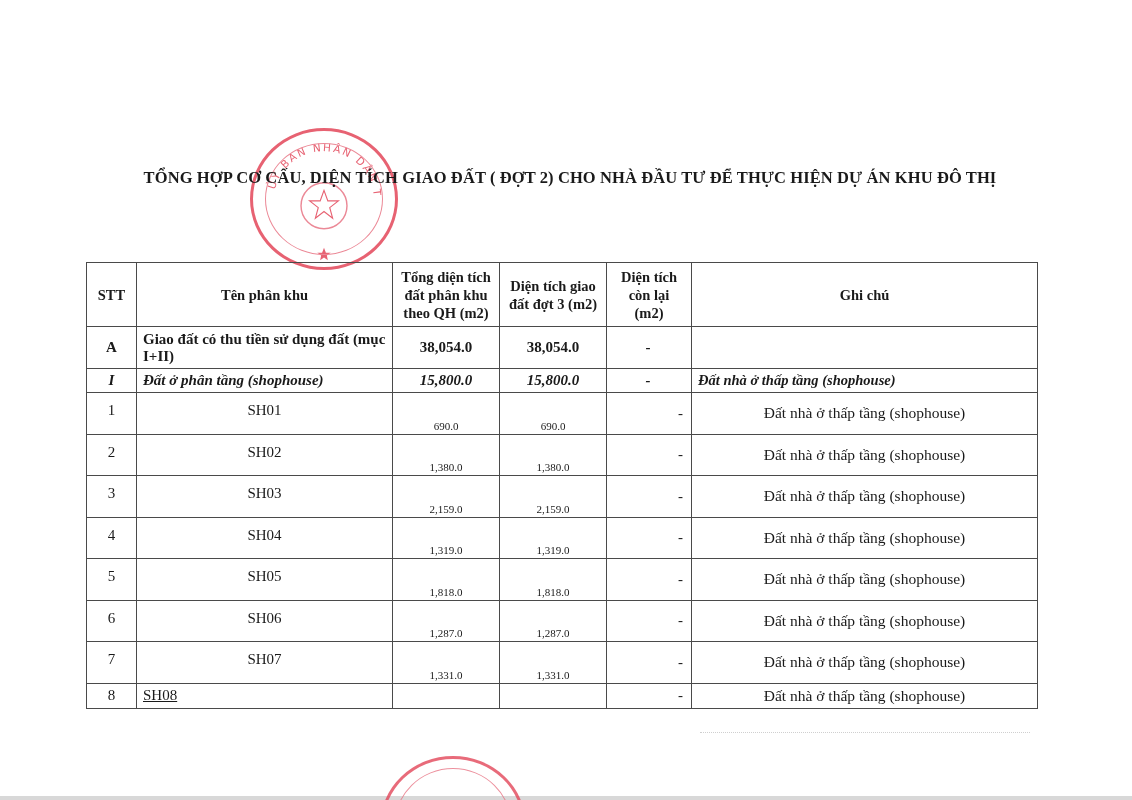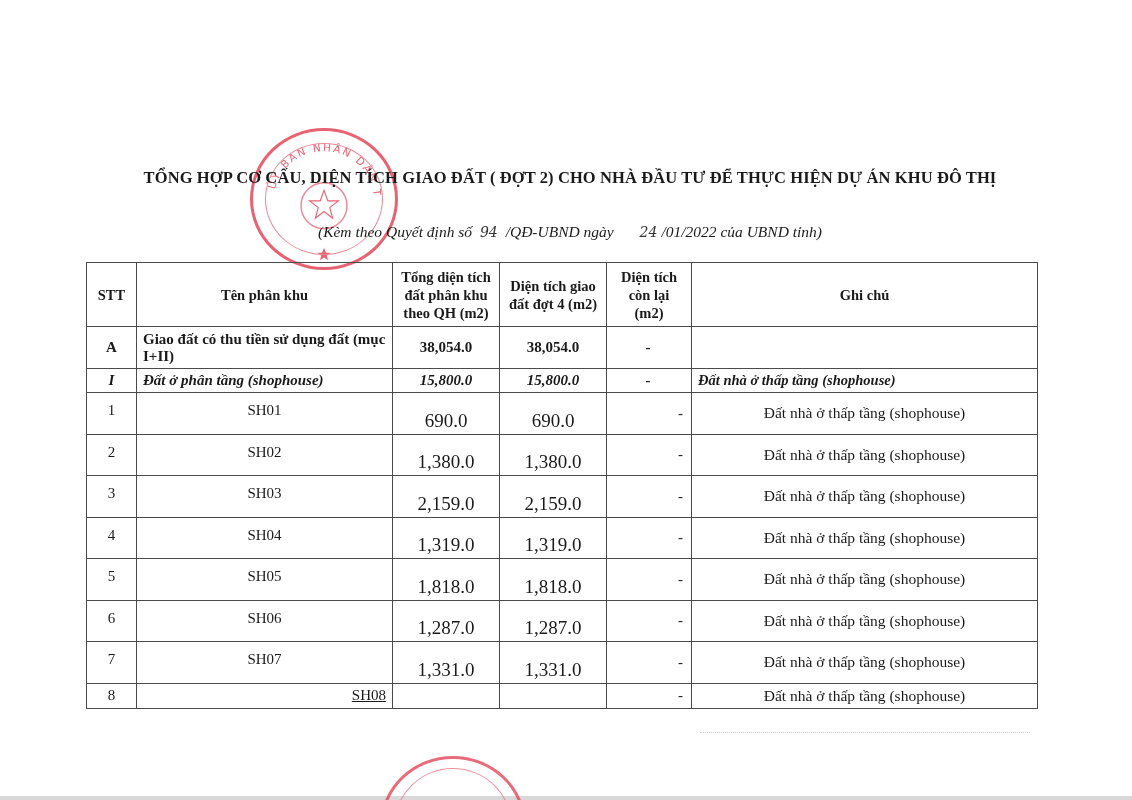--- a/index.html
+++ b/index.html
@@ -60,24 +60,24 @@
   tr.rowA { height: 42px; }
   tr.rowA td { font-weight: bold; }
   tr.rowI { height: 24px; }
   tr.rowI td { font-weight: bold; font-style: italic; }
   tr.item { height: 41.5px; }
   tr.last { height: 25px; }
   .num { text-align: center; }
   .ctr { text-align: center; }
   tr.item td.name { text-align: center; vertical-align: top; padding-top: 9px; margin-top: 12px; }
   tr.item td.stt { vertical-align: top; padding-top: 9px; }
-  tr.item td.val { text-align: center; vertical-align: bottom; padding-bottom: 2px; font-size: 19px; }
+  tr.item td.val { text-align: center; vertical-align: bottom; padding-bottom: 2px; font-size: 11px; }
   tr.item td.rem { text-align: right; padding-right: 8px; }
   tr.item td.note { text-align: center; font-size: 15.5px; }
-  tr.last td.name { text-align: right; text-decoration: underline; }
+  tr.last td.name { text-align: left; text-decoration: underline; }
   tr.last td.note { text-align: center; font-size: 15.5px; }
   tr.last td.rem { text-align: right; padding-right: 8px; }
   .noise { position: absolute; left: 700px; top: 732px; width: 330px; height: 1px; border-top: 1px dotted #cfcfcf; }
   .bottom-edge { position: absolute; left: 0; top: 796px; width: 1132px; height: 4px; background: #d8d8d8; }
 </style>
 </head>
 <body>
 
 <div class="page">
 
@@ -92,42 +92,36 @@
       <circle cx="74" cy="78" r="24" fill="none" stroke="#e87585" stroke-width="1.5"></circle>
       <polygon points="74,62 78,73 89,73 80,80 83,91 74,84 65,91 68,80 59,73 70,73" fill="none" stroke="#e3475a" stroke-width="1.2"></polygon>
       <polygon points="74,122 76,127 81,127 77,130 78,135 74,132 70,135 71,130 67,127 72,127" fill="#e3475a"></polygon>
     </svg>
   </div>
 
   <div class="title">
     <div>TỔNG HỢP CƠ CẤU, DIỆN TÍCH GIAO ĐẤT ( ĐỢT 2) CHO NHÀ ĐẦU TƯ  ĐỂ THỰC HIỆN DỰ ÁN KHU ĐÔ THỊ</div>
   </div>
 
-  <div class="subtitle">
-    <span>(Kèm theo Quyết định số</span>
-    <span class="hand">94</span>
-    <span>/QĐ-UBND ngày</span>
-    <span class="hand" style="padding-left:22px">24</span><span>/01/2022 của UBND tỉnh)</span>
-  </div>
 
   <table class="main">
     <colgroup>
       <col class="c-stt">
         <col class="c-name">
         <col class="c-total">
         <col class="c-alloc">
         <col class="c-rem">
         <col class="c-note">
     </colgroup>
     <tbody>
         <tr class="head">
       <th>STT</th>
       <th>Tên phân khu</th>
       <th>Tổng diện tích đất phân khu theo QH (m2)</th>
-      <th>Diện tích giao đất đợt 4 (m2)</th>
+      <th>Diện tích giao đất đợt 3 (m2)</th>
       <th>Diện tích còn lại (m2)</th>
       <th>Ghi chú</th>
     </tr>
     <tr class="rowA">
       <td class="ctr">A</td>
       <td style="line-height:17px">Giao đất có thu tiền sử dụng đất (mục I+II)</td>
       <td class="num">38,054.0</td>
       <td class="num">38,054.0</td>
       <td class="num" style="padding-right:8px">-</td>
       <td></td>

